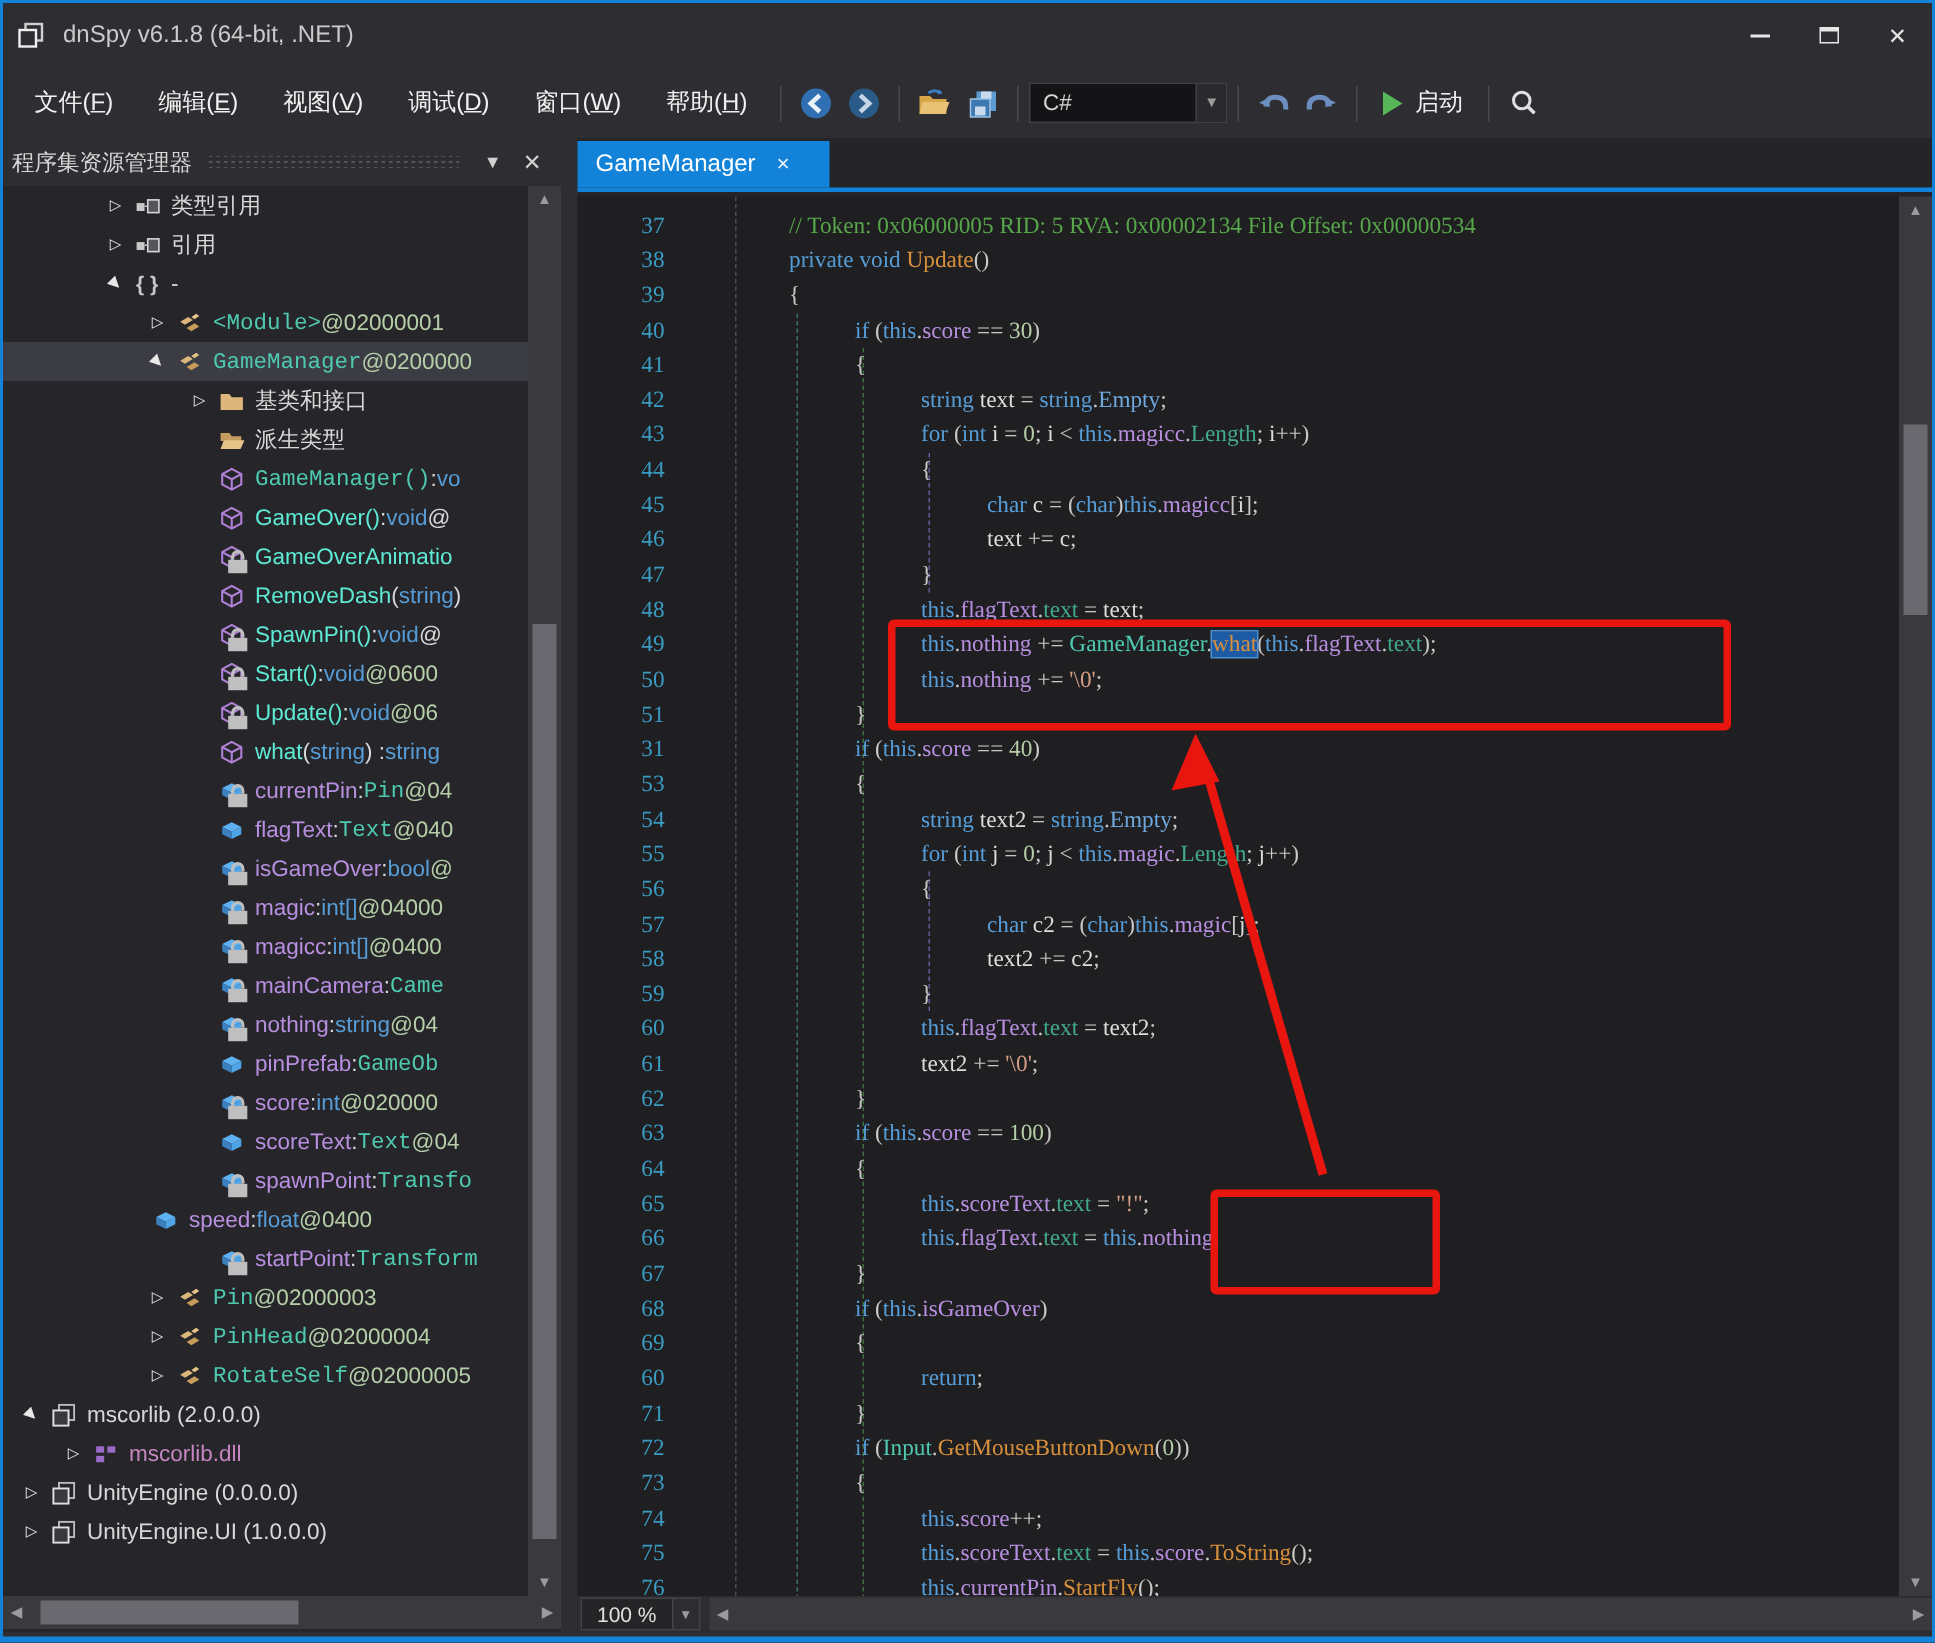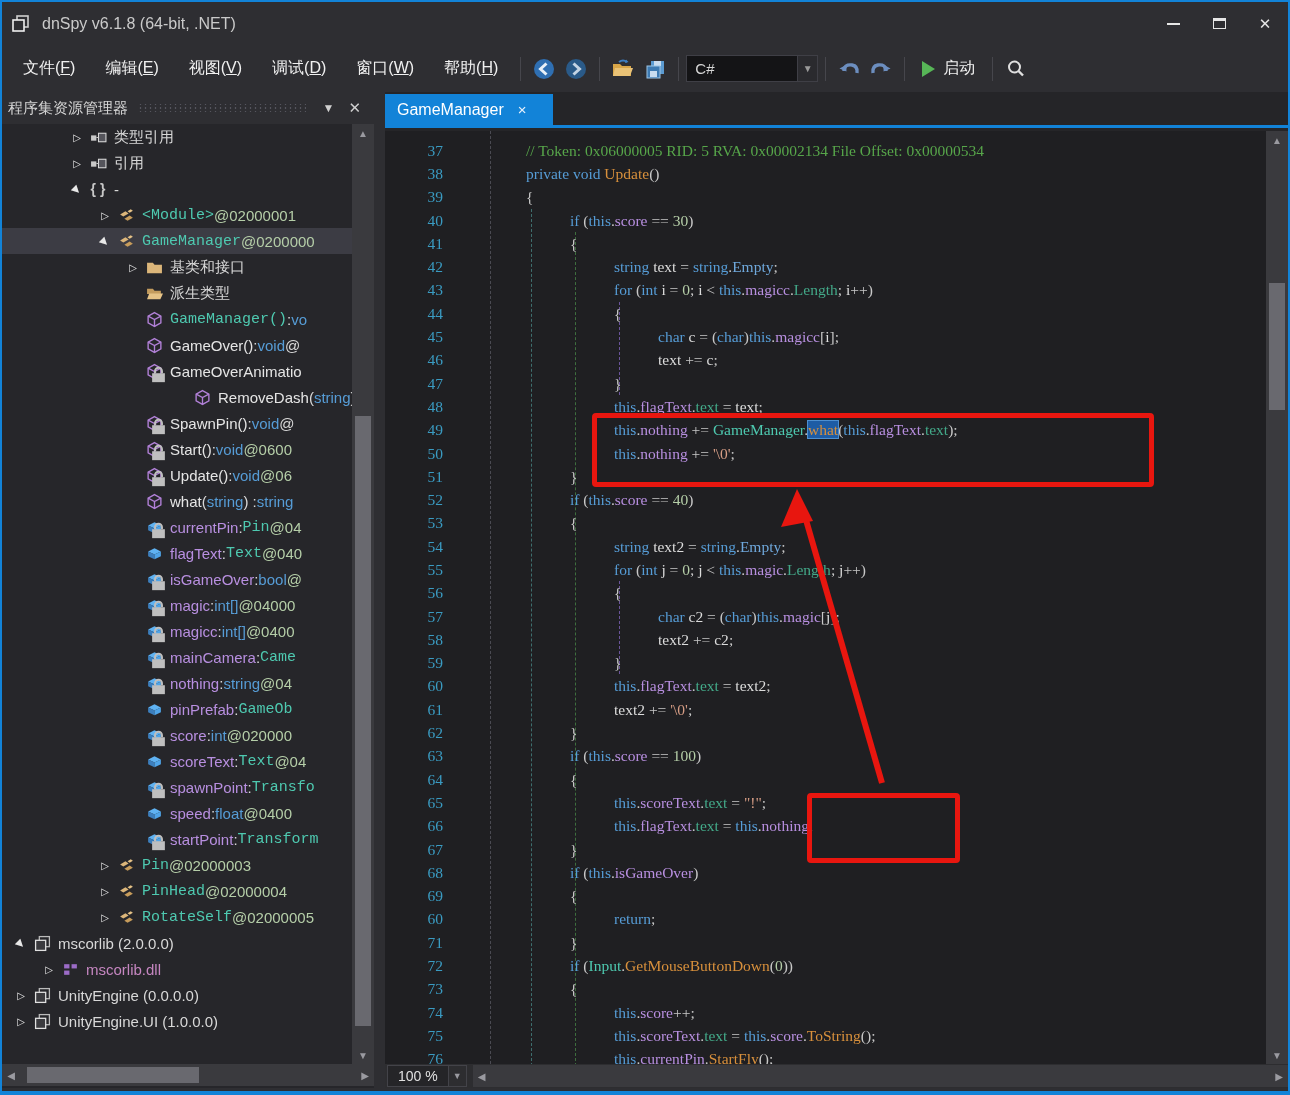--- a/index.html
+++ b/index.html
@@ -39,21 +39,21 @@
           background-image:radial-gradient(#55555d 1px, transparent 1.2px); background-size:5px 4px; background-position:0 2px; }
   .ph-btn { color:#d0d0d0; font-size:12px; padding:2px 7px; cursor:default; }
   .tree { position:absolute; left:0; right:22px; top:32px; bottom:24px; overflow:hidden; background:#26262a; }
   .tree-row { height:26px; display:flex; align-items:center; white-space:nowrap; font-size:15px; }
   .tree-row.sel { background:#3c3c44; }
   .exp { width:22px; display:inline-flex; justify-content:center; color:#e8e8e8; font-size:10px; flex:0 0 22px; }
   .exp.e { transform:rotate(45deg); }
   .ticon { width:20px; height:18px; position:relative; display:inline-flex; align-items:center; justify-content:center; flex:0 0 20px; margin-right:6px; }
   .ticon svg { width:17px; height:17px; }
   .ticon .lock { position:absolute; right:-3px; bottom:-3px; }
-  .tseg.tk-g { color:#d8d8d8; } .tseg.tk-teal { color:#4ec9b0;font-family:Liberation Mono, monospace; } .tseg.tk-orange { color:#e5e5e5; }
+  .tseg.tk-g { color:#d8d8d8; } .tseg.tk-teal { color:#4ec9b0;font-family:Liberation Mono, monospace; } .tseg.tk-orange { color:#5eead4; }
   .tseg.tk-purple { color:#b88fe0; } .tseg.tk-blue { color:#569cd6; } .tseg.tk-addr { color:#b5cea8; }
   .tseg.tk-violet { color:#c586c0; }
   .ns-glyph { color:#c8c8c8; font-weight:bold; font-size:14px; }
 
   
   .vscroll { position:absolute; width:22px; background:#3a3a3e; }
   .vscroll .arr { position:absolute; left:0; width:22px; height:18px; color:#9a9aa0; font-size:10px;
                   display:flex; align-items:center; justify-content:center; }
   .vscroll .thumb { position:absolute; left:3px; width:16px; background:#69696f; }
   .hscroll { position:absolute; height:22px; background:#3a3a3e; }
@@ -310,21 +310,21 @@
                 <path d="M2 4.8 L8 8 L14 4.8 M8 8 L8 14.5"></path>
               </g>
             </svg>
             <svg class="lock" width="9" height="9" viewBox="0 0 8 8">
               <rect x="1" y="3.4" width="6" height="4.2" fill="#bfbfbf"></rect>
               <path d="M2.4 3.4 V2.4 a1.6 1.6 0 0 1 3.2 0 V3.4" stroke="#bfbfbf" stroke-width="1" fill="none"></path>
             </svg>
           </span>
           <span class="tseg tk-orange">GameOverAnimatio</span>
         </div>
-        <div class="tree-row" style="padding-left: 120px; margin-left: 48px;">
+        <div class="tree-row" style="padding-left: 120px;">
           <span class="exp"></span>
           <span class="ticon">
             <svg viewBox="0 0 16 16">
               <g stroke="#b180d7" stroke-width="1.3" fill="none">
                 <path d="M8 1.5 L14 4.8 L14 11.2 L8 14.5 L2 11.2 L2 4.8 Z"></path>
                 <path d="M2 4.8 L8 8 L14 4.8 M8 8 L8 14.5"></path>
               </g>
             </svg>
           </span>
           <span class="tseg tk-orange">RemoveDash</span>
@@ -591,21 +591,21 @@
             </svg>
             <svg class="lock" width="9" height="9" viewBox="0 0 8 8">
               <rect x="1" y="3.4" width="6" height="4.2" fill="#bfbfbf"></rect>
               <path d="M2.4 3.4 V2.4 a1.6 1.6 0 0 1 3.2 0 V3.4" stroke="#bfbfbf" stroke-width="1" fill="none"></path>
             </svg>
           </span>
           <span class="tseg tk-purple">spawnPoint</span>
           <span class="tseg tk-g"> : </span>
           <span class="tseg tk-teal">Transfo</span>
         </div>
-        <div class="tree-row" style="padding-left: 76px; margin-left: 44px;">
+        <div class="tree-row" style="padding-left: 76px;">
           <span class="exp"></span>
           <span class="ticon">
             <svg viewBox="0 0 16 16">
               <path d="M2 6 L8 3 L14 6 L8 9 Z" fill="#5fb2f2"></path>
               <path d="M2 6 L8 9 L8 13.5 L2 10.5 Z" fill="#3c7fbe"></path>
               <path d="M14 6 L8 9 L8 13.5 L14 10.5 Z" fill="#4fa4e8"></path>
             </svg>
           </span>
           <span class="tseg tk-purple">speed</span>
           <span class="tseg tk-g"> : </span>
@@ -794,21 +794,21 @@
           </div>
           <div class="code-line">
             <span class="lnum">50</span>
             <span class="ltext" style="padding-left: 154px;"><span class="tk-k">this</span><span class="tk-p">.</span><span class="tk-f">nothing</span><span class="tk-p"> += </span><span class="tk-s">'\0'</span><span class="tk-p">;</span></span>
           </div>
           <div class="code-line">
             <span class="lnum">51</span>
             <span class="ltext" style="padding-left: 110px;"><span class="tk-p">}</span></span>
           </div>
           <div class="code-line">
-            <span class="lnum">52</span>
+            <span class="lnum">31</span>
             <span class="ltext" style="padding-left: 110px;"><span class="tk-k">if</span><span class="tk-p"> (</span><span class="tk-k">this</span><span class="tk-p">.</span><span class="tk-f">score</span><span class="tk-p"> == </span><span class="tk-n">40</span><span class="tk-p">)</span></span>
           </div>
           <div class="code-line">
             <span class="lnum">53</span>
             <span class="ltext" style="padding-left: 110px;"><span class="tk-p">{</span></span>
           </div>
           <div class="code-line">
             <span class="lnum">54</span>
             <span class="ltext" style="padding-left: 154px;"><span class="tk-k">string</span><span class="tk-p"> </span><span class="tk-loc">text2</span><span class="tk-p"> = </span><span class="tk-k">string</span><span class="tk-p">.</span><span class="tk-st">Empty</span><span class="tk-p">;</span></span>
           </div>

